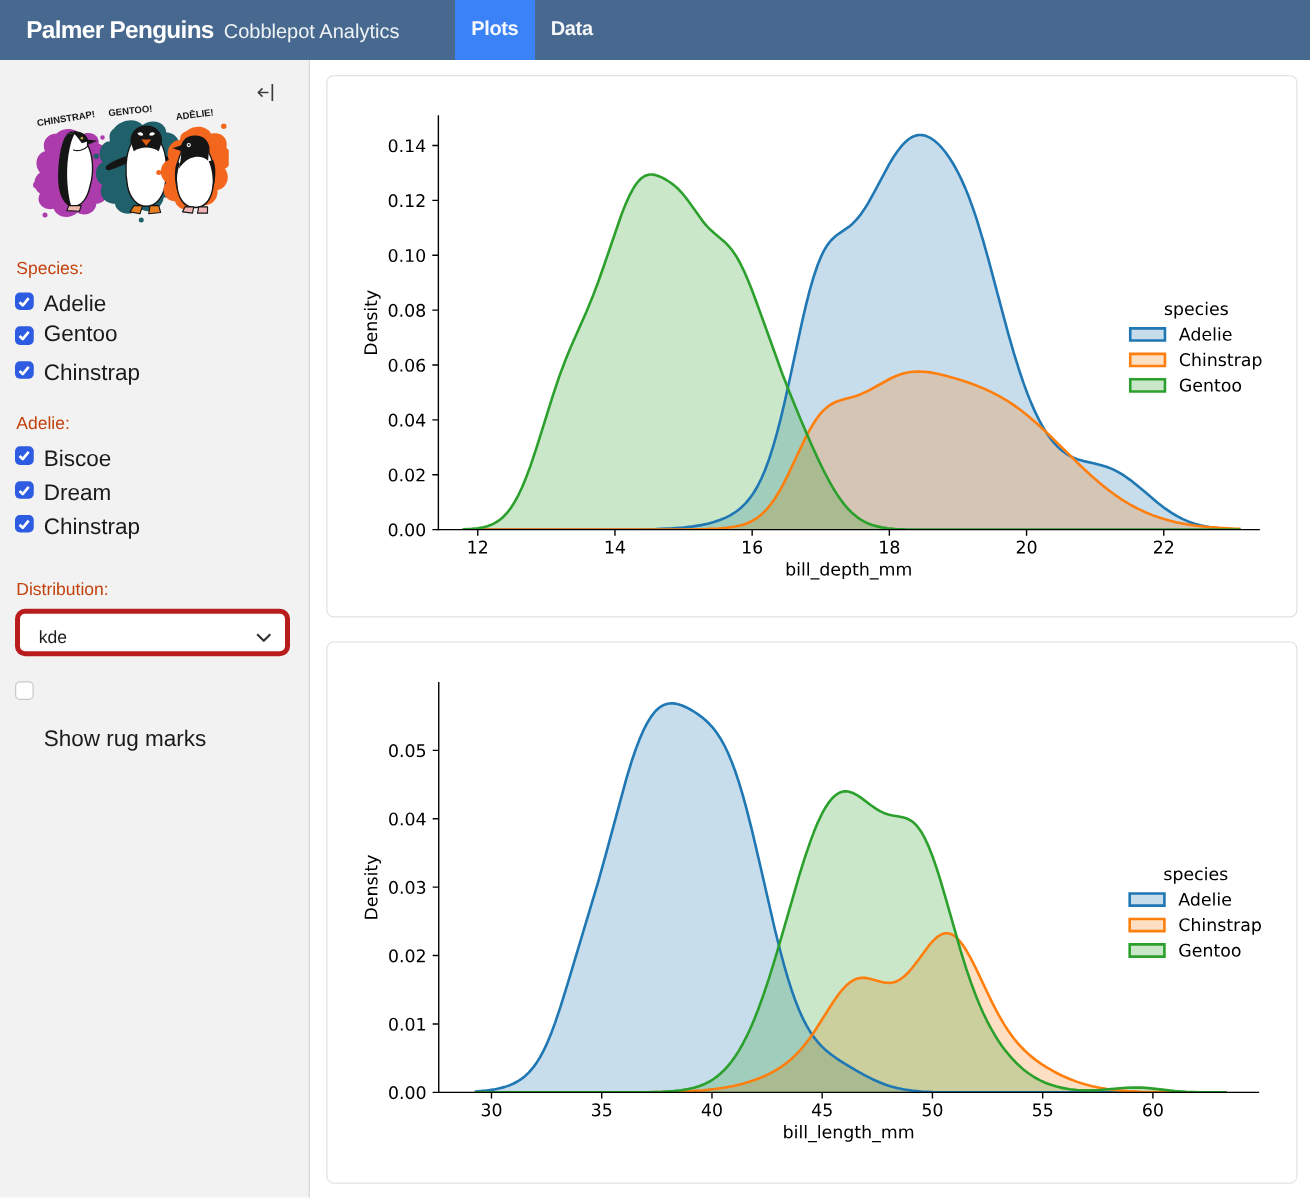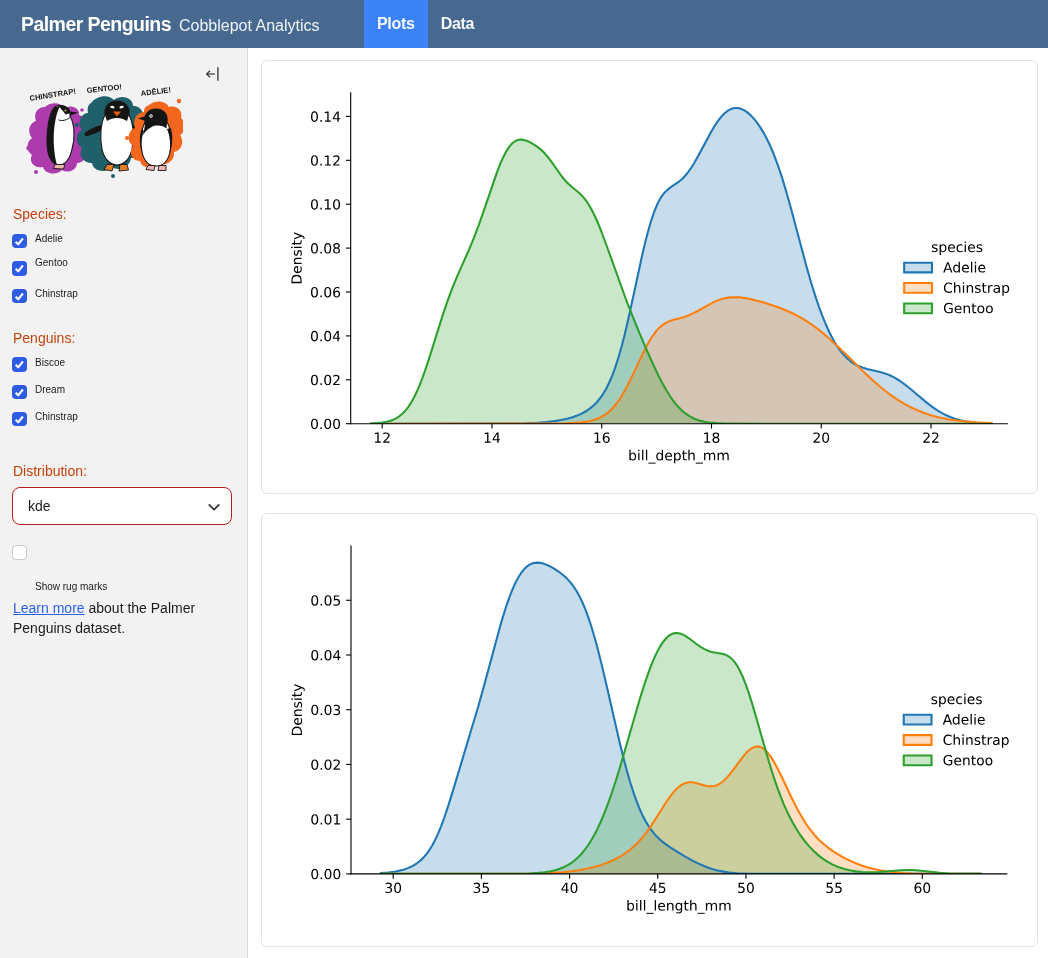--- a/index.html
+++ b/index.html
@@ -9,22 +9,22 @@
 .brand .sub { font-weight:400; font-size:16px; color:rgba(255,255,255,.92); margin-left:8px; letter-spacing:0; }
 .nav { position:absolute; left:364px; top:0; height:48px; display:flex; }
 .nav a { display:block; height:48px; line-height:48px; padding:0 13px; color:rgba(255,255,255,.95); font-size:16px; font-weight:700; letter-spacing:-0.3px; text-decoration:none; }
 .nav a.active { background:#3b82f6; }
 .sidebar { position:absolute; left:0; top:48px; width:248px; height:910px; background:#f2f2f2; border-right:1px solid #d8d8d8; }
 .collapse-ic { position:absolute; left:205px; top:18px; }
 .sb-label { position:absolute; left:13px; font-size:14px; color:#c2410c; }
 .cb { position:absolute; left:12px; width:14.5px; height:14.5px; border-radius:4px; background:#2d5be2; }
 .cb svg { position:absolute; left:1px; top:1px; }
 .cb.un { background:#fff; border:1px solid #c9c9c9; }
-.cb-label { position:absolute; left:35px; font-size:10px; color:#1a1a1a; }
-.select { position:absolute; left:12px; top:439px; width:220px; height:38px; background:#fff; border:1px solid #b91c1c; border-radius:8px; }
+.cb-label { position:absolute; left:35px; font-size:18px; color:#1a1a1a; }
+.select { position:absolute; left:12px; top:439px; width:220px; height:38px; background:#fff; border:4px solid #b91c1c; border-radius:8px; }
 .select .val { position:absolute; left:15px; top:10px; font-size:14px; color:#1a1a1a; }
 .select svg { position:absolute; right:10px; top:12px; }
 .learn { position:absolute; left:13px; top:550px; width:200px; font-size:14px; line-height:20px; color:#1a1a1a; }
 .learn a { color:#2b62e9; text-decoration:underline; }
 .main { position:absolute; left:248px; top:48px; width:800px; height:910px; background:#fff; }
 .card { position:absolute; left:12.5px; width:777px; height:434px; background:#fff; border:1px solid #e3e3e3; border-radius:6px; }
 .card .plot { position:absolute; left:16px; top:16px; width:744px; height:400px; }
 </style>
 </head>
 <body>
@@ -110,21 +110,21 @@
         <path fill="none" stroke="#fff" stroke-width="3.4" stroke-linecap="round" stroke-linejoin="round" d="M4.2 10.8 L8.3 14.8 L15.9 5.6"></path>
       </svg>
     </div>
   <div class="cb-label" style="top:209px;">Gentoo</div>
   <div class="cb" style="top:240.5px;">
       <svg width="12.5" height="12.5" viewBox="0 0 20 20">
         <path fill="none" stroke="#fff" stroke-width="3.4" stroke-linecap="round" stroke-linejoin="round" d="M4.2 10.8 L8.3 14.8 L15.9 5.6"></path>
       </svg>
     </div>
   <div class="cb-label" style="top:240px;">Chinstrap</div>
-  <div class="sb-label" style="top:282px;">Penguins:</div>
+  <div class="sb-label" style="top:282px;">Adelie:</div>
   <div class="cb" style="top:309px;">
       <svg width="12.5" height="12.5" viewBox="0 0 20 20">
         <path fill="none" stroke="#fff" stroke-width="3.4" stroke-linecap="round" stroke-linejoin="round" d="M4.2 10.8 L8.3 14.8 L15.9 5.6"></path>
       </svg>
     </div>
   <div class="cb-label" style="top:308.5px;">Biscoe</div>
   <div class="cb" style="top:336.5px;">
       <svg width="12.5" height="12.5" viewBox="0 0 20 20">
         <path fill="none" stroke="#fff" stroke-width="3.4" stroke-linecap="round" stroke-linejoin="round" d="M4.2 10.8 L8.3 14.8 L15.9 5.6"></path>
       </svg>
@@ -138,21 +138,20 @@
   <div class="cb-label" style="top:363px;">Chinstrap</div>
   <div class="sb-label" style="top:415px;text-align:center;">Distribution:</div>
   <div class="select">
       <div class="val">kde</div>
       <svg width="14" height="14" viewBox="0 0 16 16">
         <path fill="none" stroke="#333" stroke-width="2" stroke-linecap="round" stroke-linejoin="round" d="M2 5 L8 11 L14 5"></path>
       </svg>
     </div>
   <div class="cb un" style="top:497px;"></div>
   <div class="cb-label" style="top:497px;margin-top:36px;">Show rug marks</div>
-  <div class="learn"><a>Learn more</a> about the Palmer Penguins dataset.</div>
 </div>
 <div class="main">
   <div class="card" style="top:12px;">
       <div class="plot"><svg width="744" height="400" viewBox="0 0 535.68 288" version="1.1">
 
  <defs>
   <style type="text/css">*{stroke-linejoin: round; stroke-linecap: butt}</style>
  </defs>
  <g id="figure_1">
   <g id="patch_1">

